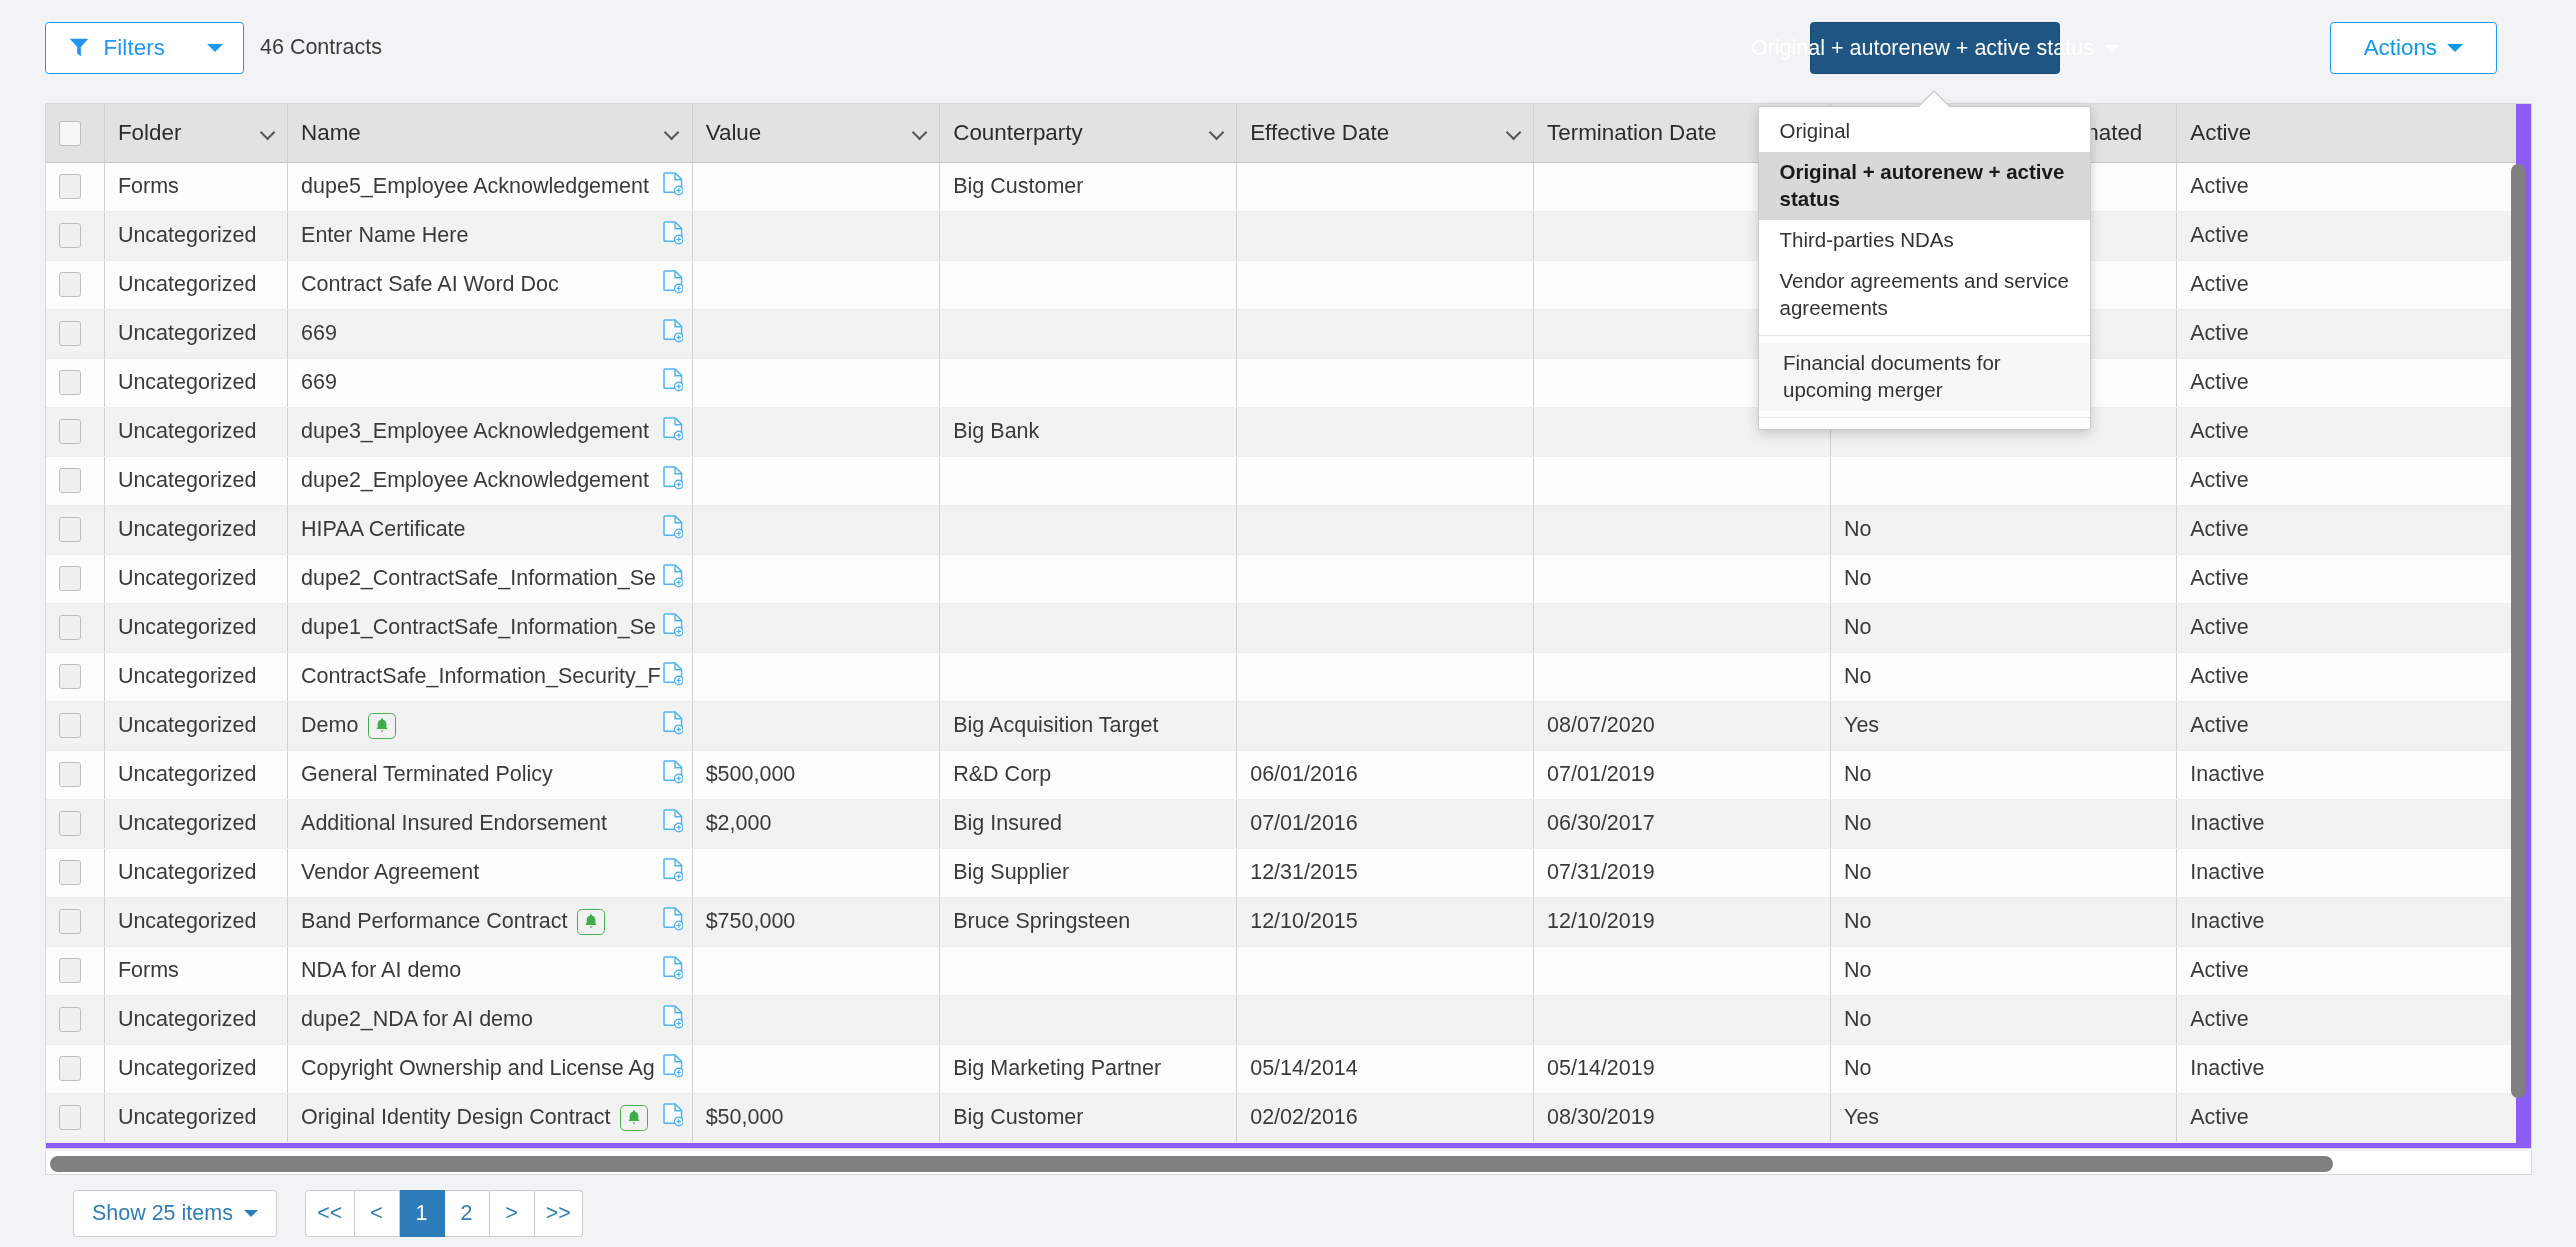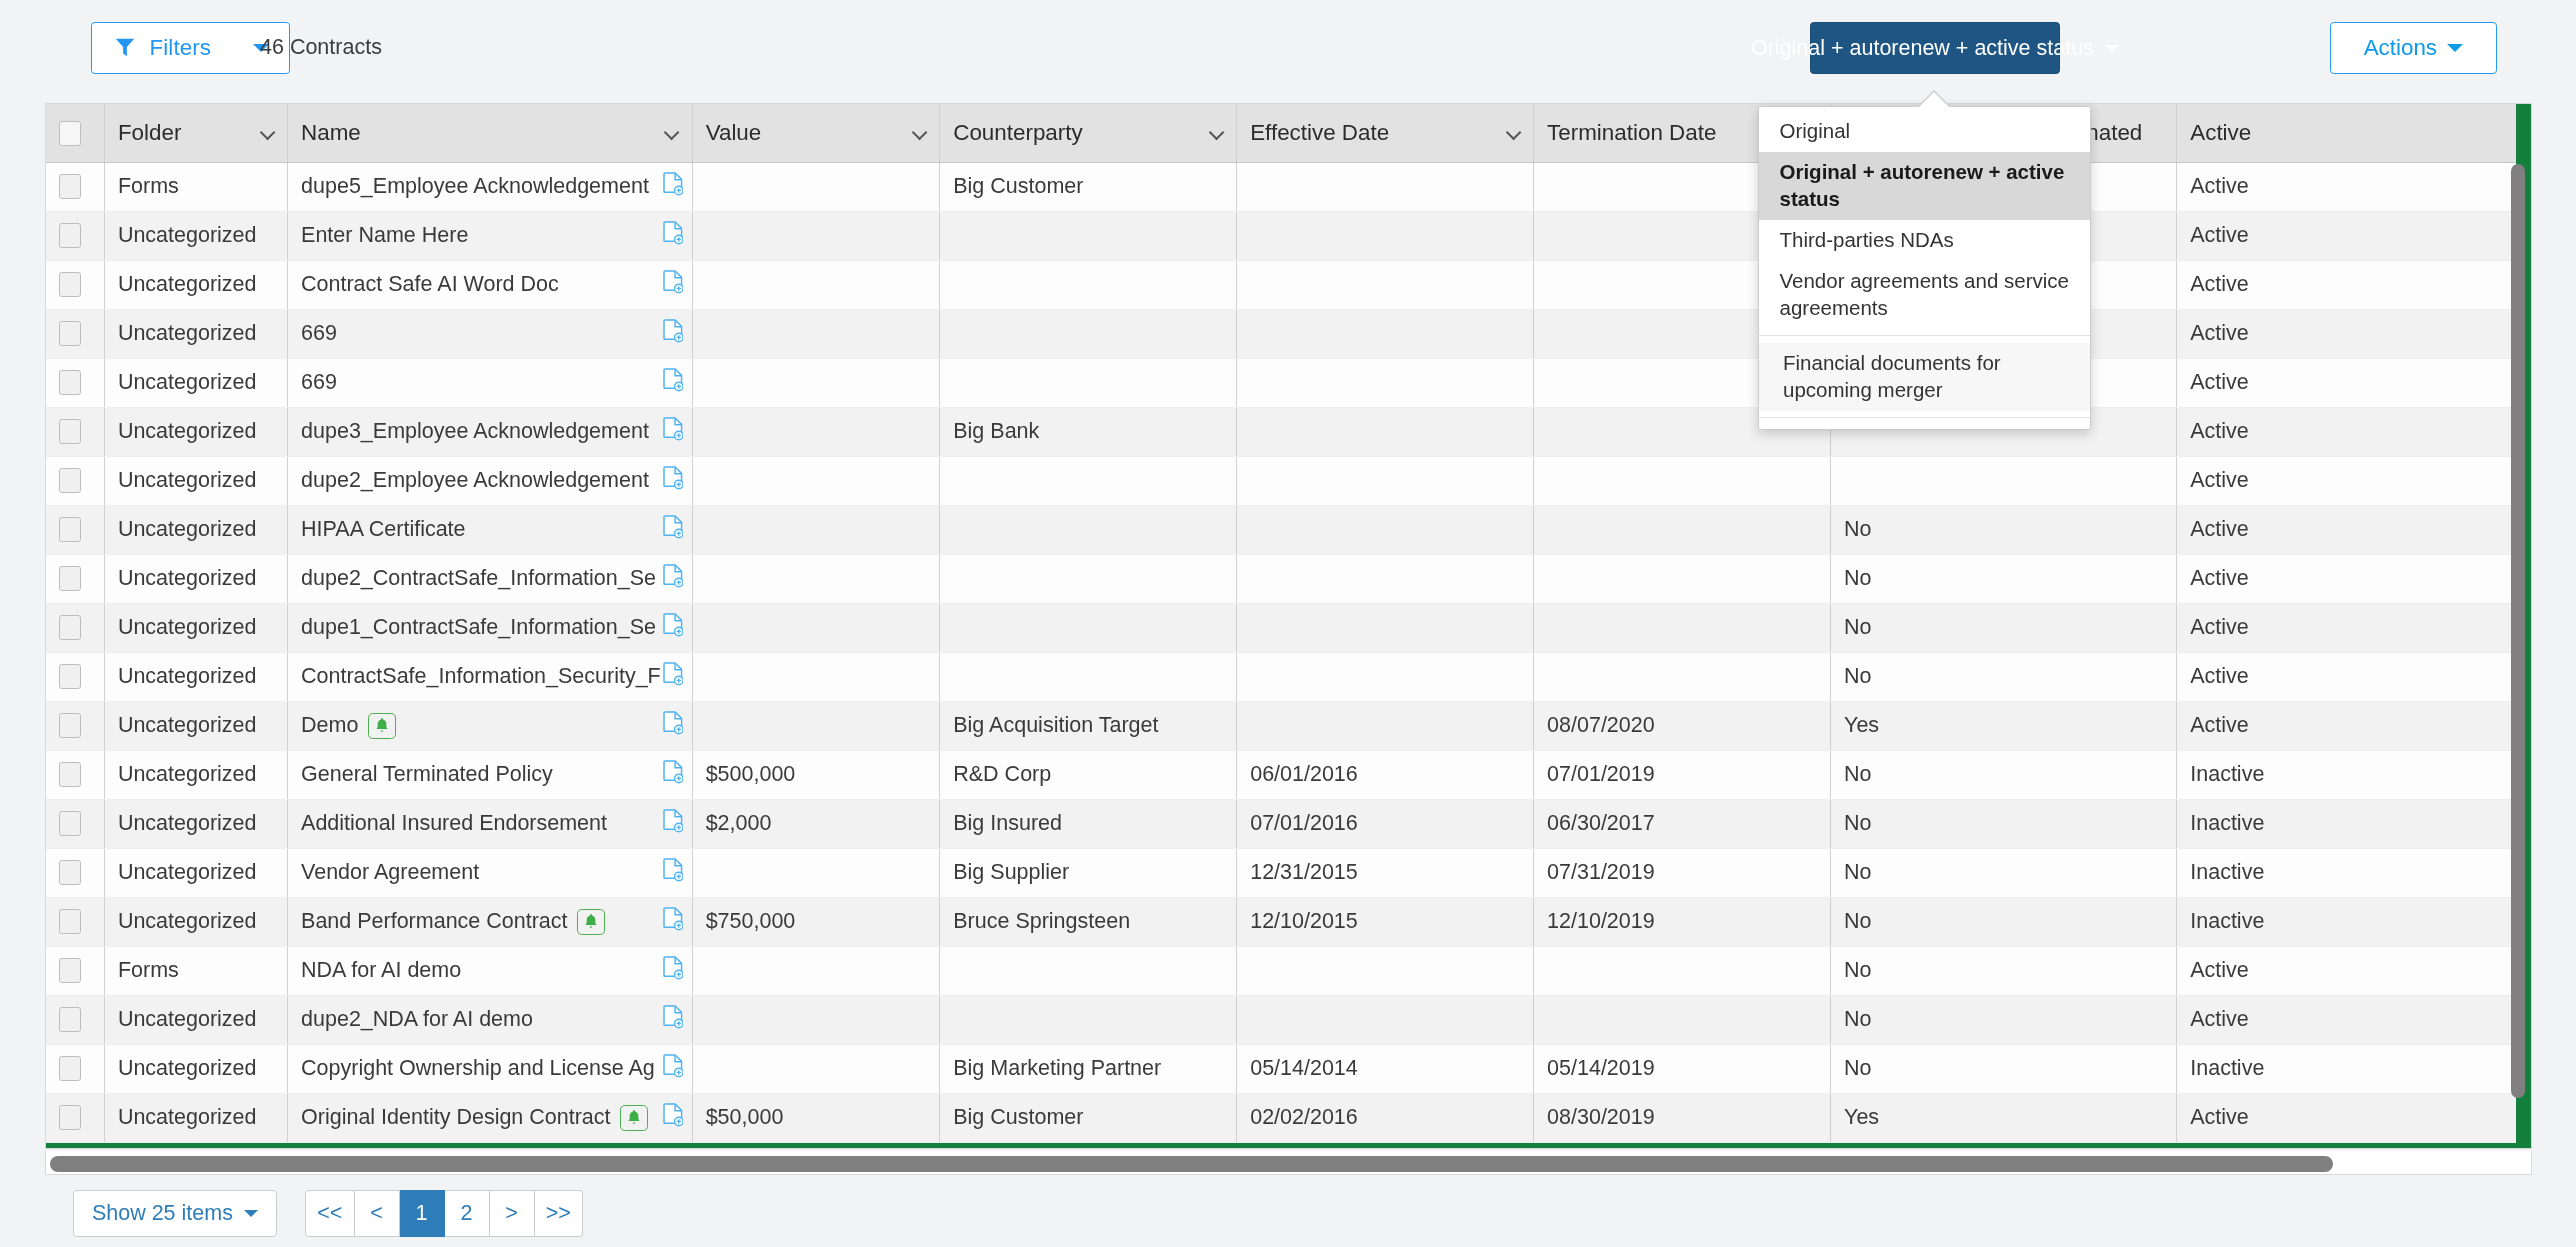--- a/index.html
+++ b/index.html
@@ -12,21 +12,21 @@
   }
   .page { position: relative; width: 2576px; height: 1248px; background:#f1f3f5; }
 
   
   .topbar { position:absolute; left:0; top:0; width:2576px; height:103px; }
 
   .filters-btn {
     position:absolute; left:45px; top:22.4px;
     width:199px; height:52px;
     background:#fff; border:1.4px solid #2196f3; border-radius:3.7px;
-    display:flex; align-items:center; cursor:pointer;margin-left:46px;
+    display:flex; align-items:center; cursor:pointer;
   }
   .filters-btn .funnel { margin-left:20.5px; display:block; }
   .filters-btn .flabel {
     margin-left:13px; color:#2196f3; font-size:22.4px; letter-spacing:0.1px;
   }
   .filters-btn .fcaret {
     position:absolute; right:20.5px; top:50%; transform:translateY(-50%);
     width:0;height:0;border-left:8.4px solid transparent;border-right:8.4px solid transparent;
     border-top:8.4px solid #2196f3;
   }
@@ -82,21 +82,21 @@
     cursor:pointer;
   }
   .dd-item.active { background:#d8d8d8; font-weight:bold; color:#1a1a1a; }
   .dd-item.shaded { background:#f7f7f7;padding-left:24px; }
   .dd-sep { height:0.9px; background:#e2e2e2; margin:6.5px 0; }
 
   
   .table-wrap {
     position:absolute; left:45px; top:103px;
     width:2487px; height:1046px;
-    background:#15803d; border:0.9px solid #d9d9d9;
+    background:#8b5cf6; border:0.9px solid #d9d9d9;
     overflow:hidden;
   }
   table.grid { border-collapse:collapse; table-layout:fixed; width:2470px; }
   table.grid th, table.grid td {
     border-right:0.9px solid #d0d0d0;
     border-bottom:0.9px solid #ededed;
     font-size:21.5px; color:#3a3a3a;
     text-align:left; vertical-align:middle;
     overflow:hidden; white-space:nowrap;
     padding:0 0 0 13px; height:49px;

